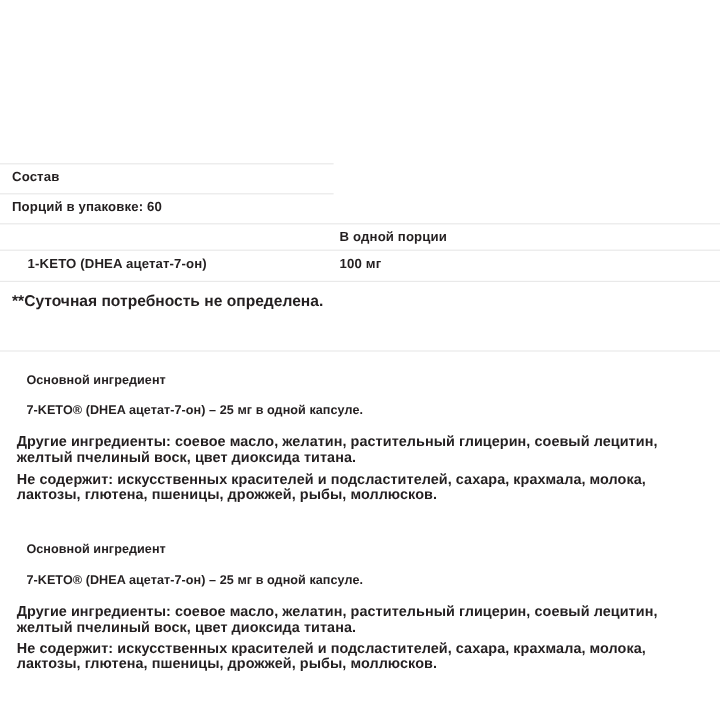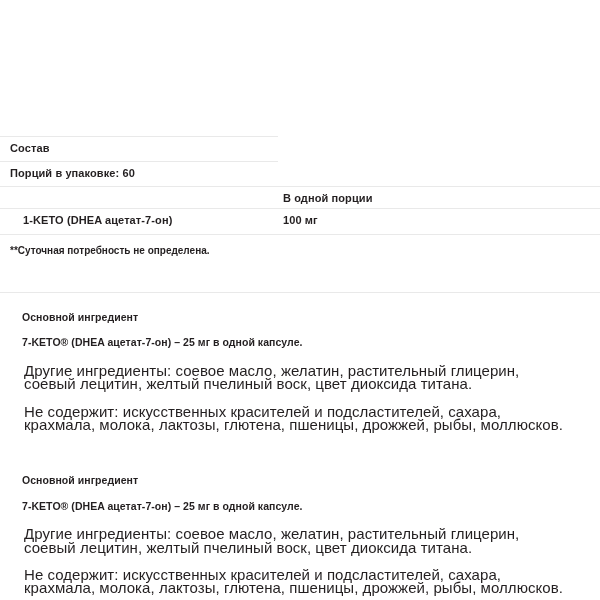--- a/index.html
+++ b/index.html
@@ -93,21 +93,21 @@
     left: 393px;
     top: 6px;
   }
 
   .footnote-row {
     position: relative;
     box-sizing: border-box;
     width: 600px;
     height: 27px;
     padding: 10px 0 0 10px;
-    font-size: 10px;
+    font-size: 13px;
     font-weight: bold;
     line-height: 13px;
     color: #231f20;
   }
   .footnote-row::before {
     content: "";
     position: absolute;
     left: 0;
     top: 0;
     width: 600px;
@@ -142,26 +142,26 @@
   .ing-line {
     font-size: 10.5px;
     font-weight: bold;
     line-height: 13.4px;
     letter-spacing: 0.05px;
     color: #231f20;
     margin: 12px;
   }
 
   .ing-para {
-    font-size: 15px;
-    font-weight: normal;
+    font-size: 12px;
+    font-weight: bold;
     line-height: 13.4px;
     letter-spacing: 0.05px;
     color: #231f20;
-    margin: 14px;
+    margin: 4px;
     max-width: 568px;
   }
 </style>
 </head>
 <body>
 
 <div class="panel">
 
   <div class="facts">
 

